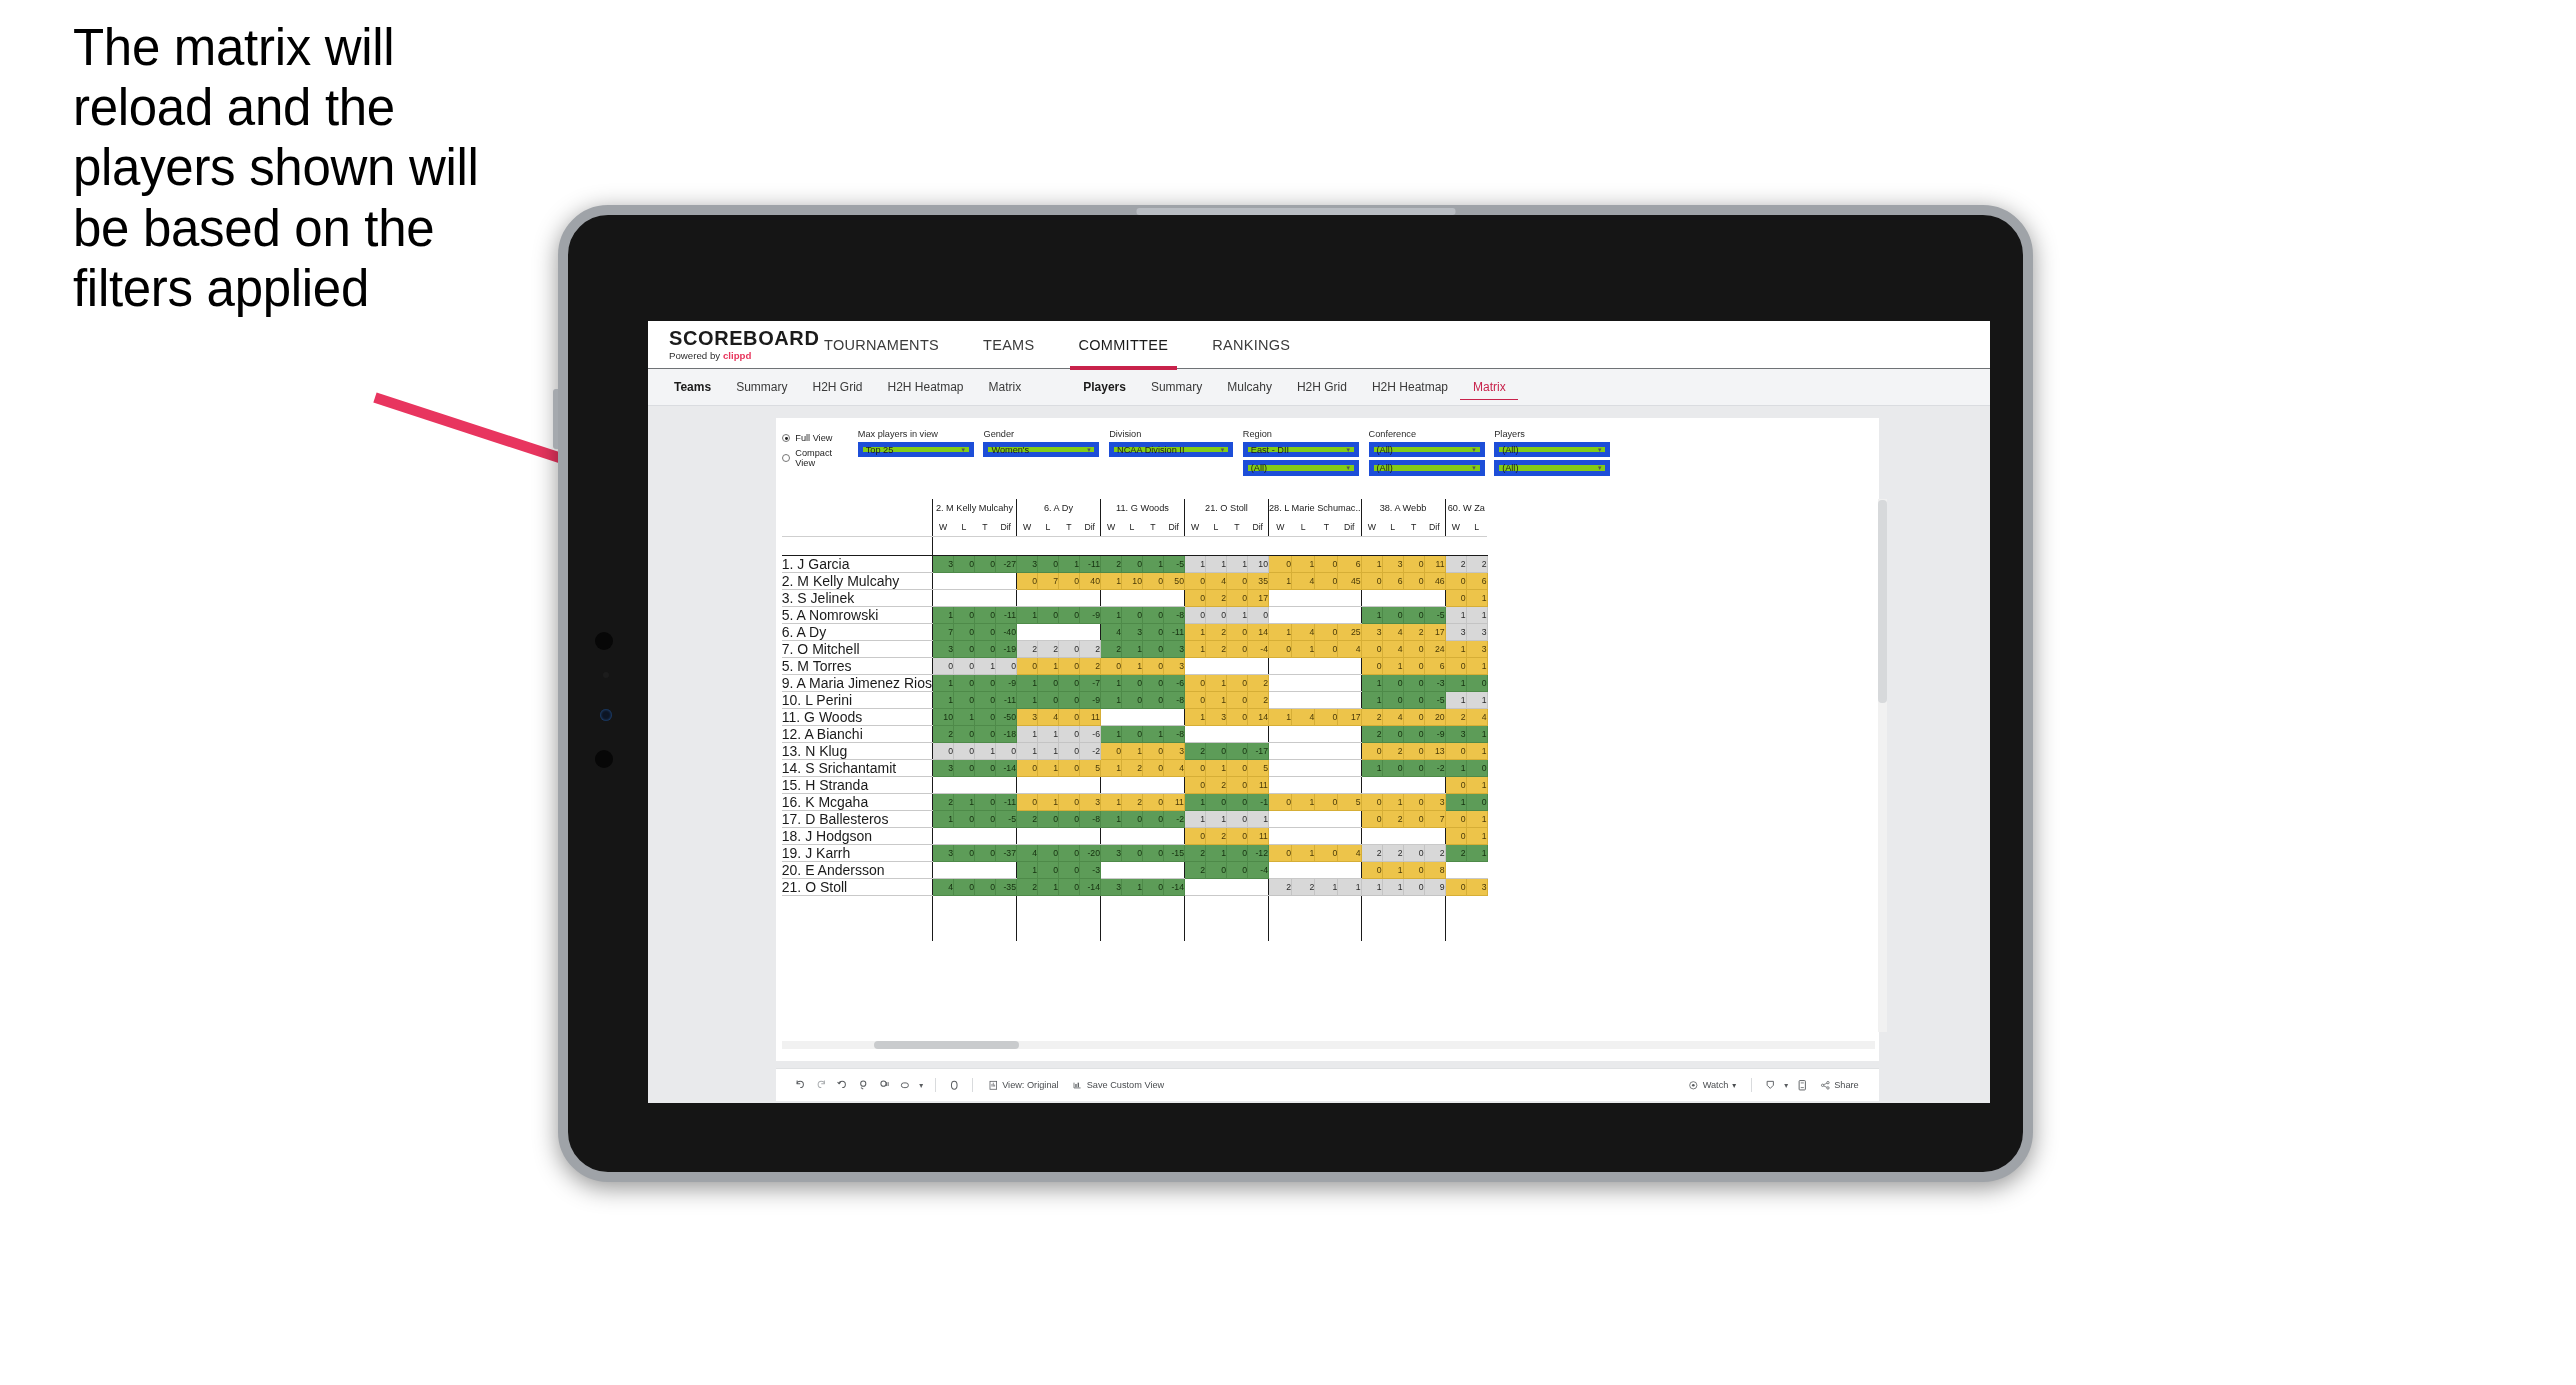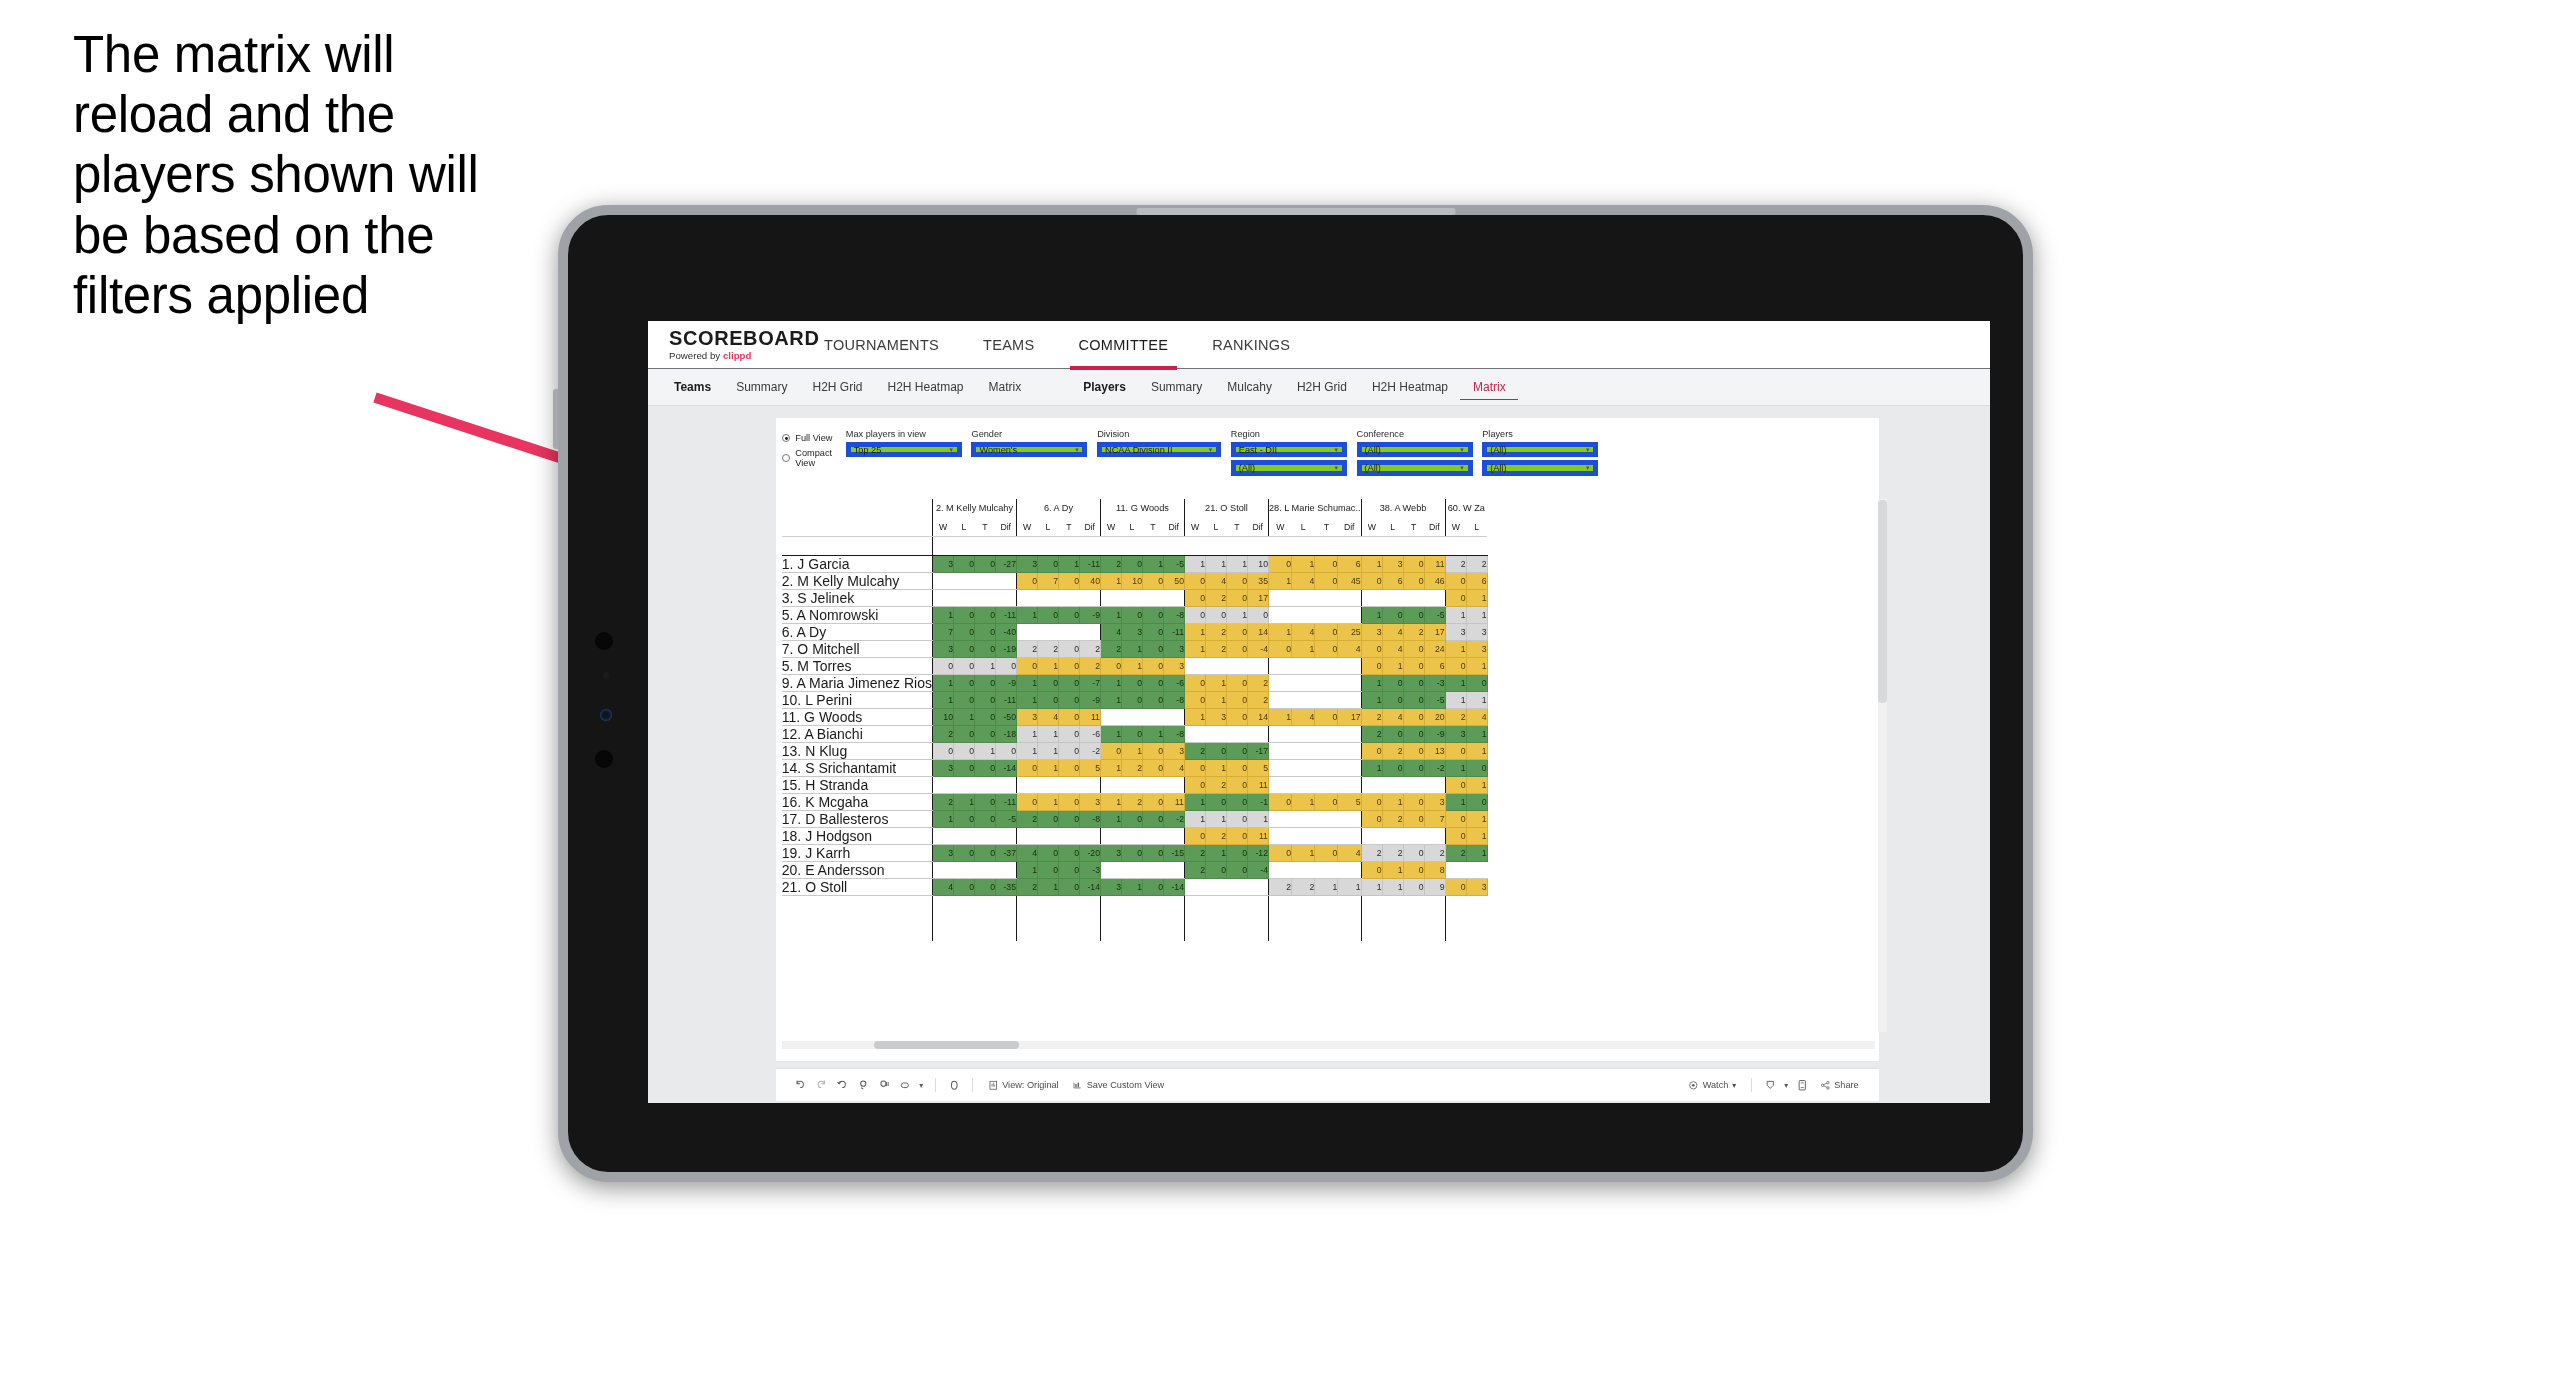--- a/index.html
+++ b/index.html
@@ -7,21 +7,21 @@
   body {
     width:2576px; height:1386px;
     background:#ffffff;
     font-family:"Liberation Sans", sans-serif;
     position:relative;
     overflow:hidden;
   }
 
   
   #annotation {
-    position:absolute; left:73px; top:25px; width:454px;
+    position:absolute; left:73px; top:18px; width:454px;
     font-size:51px; line-height:1.18; color:#000; font-weight:400;
     letter-spacing:-0.3px;
   }
   #arrow { position:absolute; left:367px; top:386px; width:598px; height:212px; pointer-events:none; }
 
   
   #tablet {
     position:absolute; left:558px; top:205px; width:1475px; height:977px;
     background:#151515;
     border-radius:50px;
@@ -81,21 +81,21 @@
   
   #viz {
     position:relative; height:calc(100% - 48px - 37px); background:#e9eaec; overflow:hidden;
   }
   #sheet {
     position:absolute; left:128px; top:11.6px; right:111px; bottom:42px;
     background:#ffffff;
   }
 
   
-  #filters { display:flex; padding:11.6px 0 7.7px 5.8px; gap:0; align-items:flex-start; }
+  #filters { display:flex; padding:11.6px 0 7.7px 5.8px; gap:12px; align-items:flex-start; }
   .radio-col { width:64px; padding-top:3.9px; }
   .radio-row { display:flex; align-items:center; gap:4.8px; margin-bottom:4.8px; font-size:9.2px; color:#222; }
   .radio-dot { width:8.7px; height:8.7px; border-radius:50%; border:1px solid #767676; background:#fff; position:relative; flex:none;}
   .radio-dot.on:after{ content:""; position:absolute; left:1.9px; top:1.9px; width:2.9px; height:2.9px; border-radius:50%; background:#222;}
   .f-col { margin-right:9.7px; }
   .f-label { font-size:9.2px; color:#2b2b2b; margin-bottom:2.9px; }
   .f-select {
     width:116px; height:15.4px; border:5px solid #1d4ed8; background:#84cc16;
     font-size:9.2px; color:#1d1d1d; display:flex; align-items:center;
     padding:0 2.9px; position:relative; margin-bottom:2.9px; cursor:pointer;

